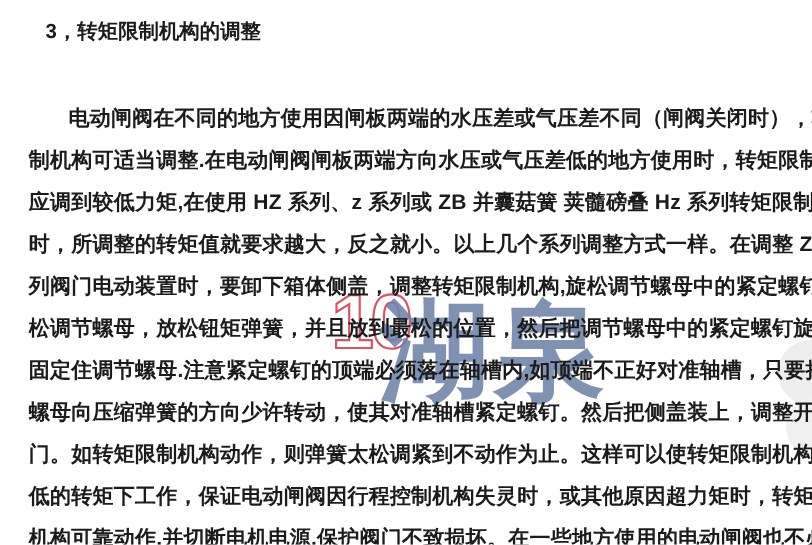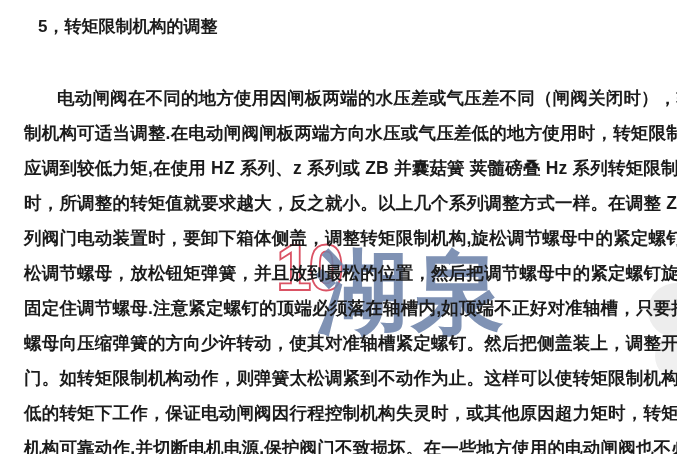--- a/index.html
+++ b/index.html
@@ -77,21 +77,21 @@
 <div class="screen">
 
   <div class="gray-blob blob1"></div>
   <div class="gray-blob blob2"></div>
 
   <svg class="watermark" width="300" height="112" viewBox="0 0 300 112">
     <text class="wm-digits" x="8" y="62" stroke="#d4354a">10</text>
     <text class="wm-name" x="48" y="96" fill="#6d83aa">湖泉</text>
   </svg>
 
-  <h1 class="title">5，转矩限制机构的调整</h1>
+  <h1 class="title">3，转矩限制机构的调整</h1>
 
   <div class="para">
     <div class="tline first">电动闸阀在不同的地方使用因闸板两端的水压差或气压差不同（闸阀关闭时），转矩限</div>
     <div class="tline">制机构可适当调整.在电动闸阀闸板两端方向水压或气压差低的地方使用时，转矩限制机构</div>
     <div class="tline">应调到较低力矩,在使用 HZ 系列、z 系列或 ZB 并囊菇簧 荚髓磅叠  Hz 系列转矩限制机构</div>
     <div class="tline">时，所调整的转矩值就要求越大，反之就小。以上几个系列调整方式一样。在调整 ZD 系</div>
     <div class="tline">列阀门电动装置时，要卸下箱体侧盖，调整转矩限制机构,旋松调节螺母中的紧定螺钉，旋</div>
     <div class="tline">松调节螺母，放松钮矩弹簧，并且放到最松的位置，然后把调节螺母中的紧定螺钉旋紧，</div>
     <div class="tline">固定住调节螺母.注意紧定螺钉的顶端必须落在轴槽内,如顶端不正好对准轴槽，只要把调</div>
     <div class="tline">螺母向压缩弹簧的方向少许转动，使其对准轴槽紧定螺钉。然后把侧盖装上，调整开启阀</div>

